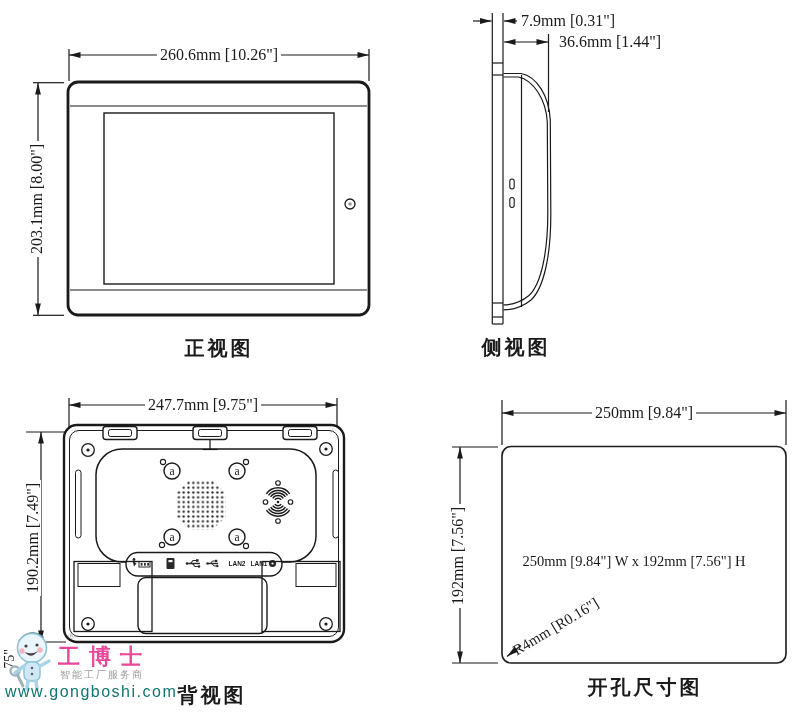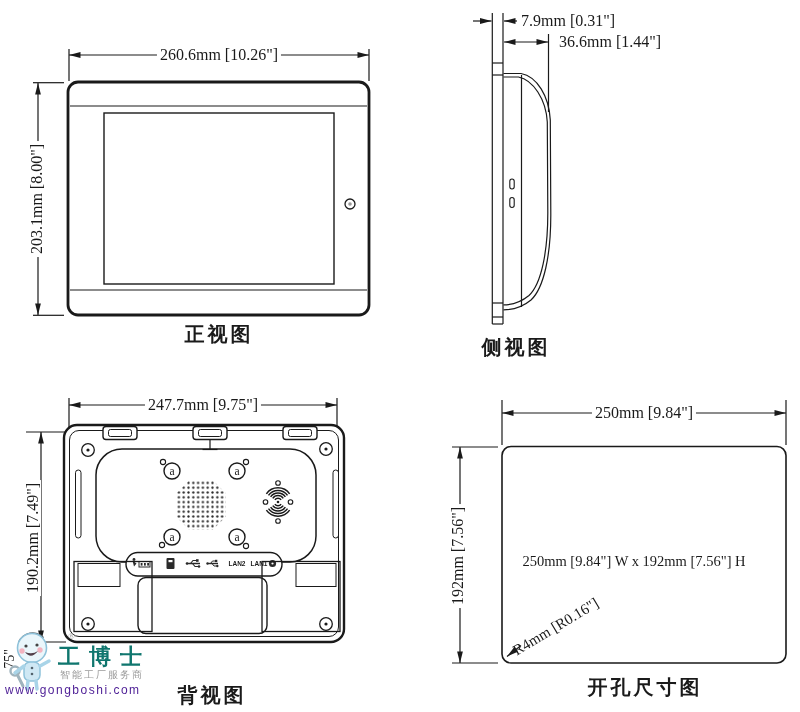--- a/index.html
+++ b/index.html
@@ -7,23 +7,23 @@
          font-family:"Liberation Serif","DejaVu Serif",serif;color:#1a1a1a;}
   #lineart{position:absolute;left:0;top:0;}
   .txt{position:absolute;white-space:nowrap;line-height:1;}
   .dim{font-size:16px;transform:translate(-50%,-50%);background:#fff;padding:0 3px;}
   .dim-left{font-size:16px;transform:translate(0,-50%);background:#fff;padding:0 2px;}
   .dim-v{font-size:16px;transform:translate(-50%,-50%) rotate(-90deg);background:#fff;padding:0 3px;}
   .dim-frag{font-size:14px;transform:translate(-50%,-50%) rotate(-90deg);}
   .view-label{font-size:20px;font-weight:600;letter-spacing:3px;transform:translate(-50%,-50%);}
   .note{font-size:14.5px;transform:translate(-50%,-50%);}
   .radius{font-size:15px;transform:translate(-50%,-50%) rotate(-31deg);}
-  .wm-brand{font-size:22px;font-weight:bold;letter-spacing:9px;color:#0f766e;}
+  .wm-brand{font-size:22px;font-weight:bold;letter-spacing:9px;color:#ec4899;}
   .wm-slogan{font-size:10px;letter-spacing:2px;color:#9a9a9a;}
-  .wm-url{font-size:12px;letter-spacing:1.5px;color:#4c1d95;font-family:"Liberation Sans","DejaVu Sans",sans-serif;}
+  .wm-url{font-size:16px;letter-spacing:1.5px;color:#0f766e;font-family:"Liberation Sans","DejaVu Sans",sans-serif;}
   .wm-reg{font-size:9px;color:#9a9a9a;}
 </style>
 </head>
 <body>
 
 <div id="stage">
 
 <svg id="lineart" width="800" height="712" viewBox="0 0 800 712">
   <defs>
     <marker id="ar" markerUnits="userSpaceOnUse" markerWidth="13" markerHeight="9" refX="12.3" refY="4.5" orient="auto-start-reverse">
@@ -205,21 +205,21 @@
     <line x1="452" y1="447" x2="498" y2="447"></line>
     <line x1="452" y1="663" x2="498" y2="663"></line>
     <line x1="460" y1="447" x2="460" y2="663" marker-start="url(#ar)" marker-end="url(#ar)"></line>
     <rect x="502" y="446.5" width="284" height="216.5" rx="9" stroke-width="1.6"></rect>
     <line x1="521" y1="645.5" x2="507" y2="656.5" marker-end="url(#ar)"></line>
   </g>
 </svg>
 
 <div class="txt dim" style="left:219px;top:55px;">260.6mm [10.26"]</div>
 <div class="txt dim-v" style="left:37px;top:199px;">203.1mm [8.00"]</div>
-<div class="txt view-label" style="left:219px;top:334px;">正视图</div>
+<div class="txt view-label" style="left:219px;top:348px;">正视图</div>
 
 <div class="txt dim-left" style="left:519px;top:21px;">7.9mm [0.31"]</div>
 <div class="txt dim-left" style="left:557px;top:42px;">36.6mm [1.44"]</div>
 <div class="txt view-label" style="left:516px;top:347px;text-align:center;">侧视图</div>
 
 <div class="txt dim" style="left:203px;top:405px;">247.7mm [9.75"]</div>
 <div class="txt dim-v" style="left:33px;top:538px;">190.2mm [7.49"]</div>
 <div class="txt dim-frag" style="left:10px;top:659px;">75"</div>
 <div class="txt view-label" style="left:212px;top:695px;">背视图</div>
 

